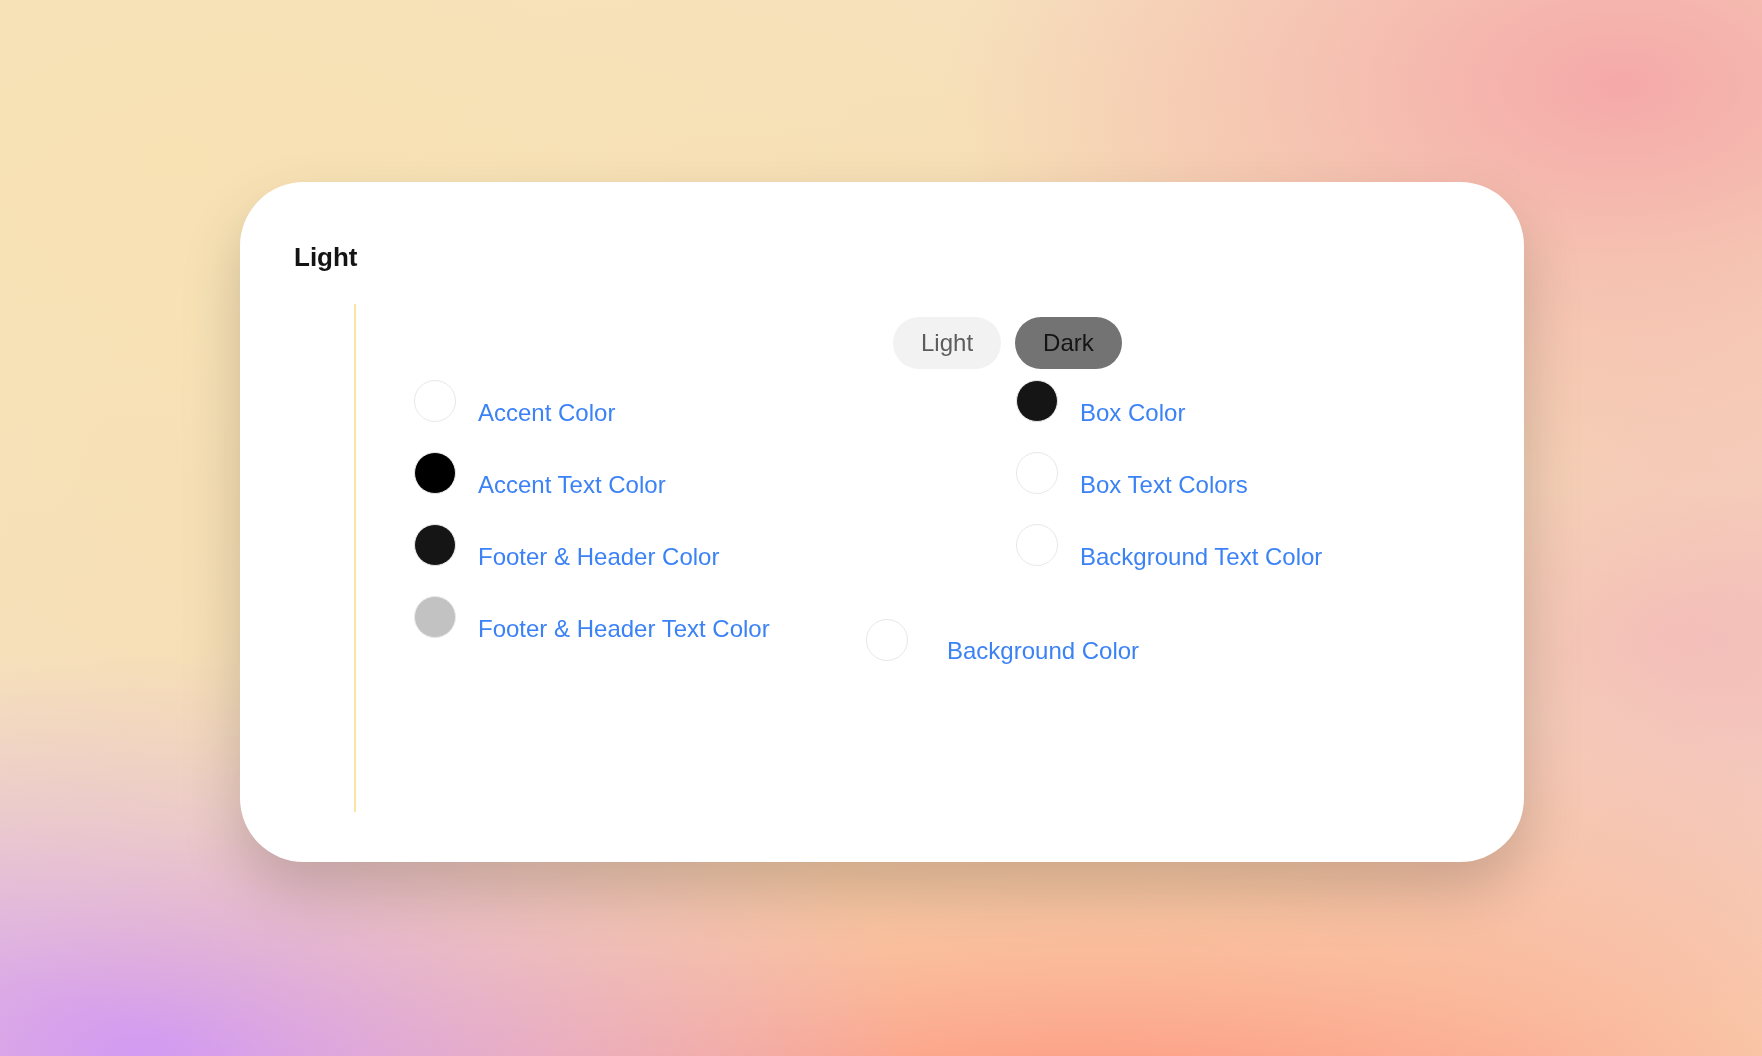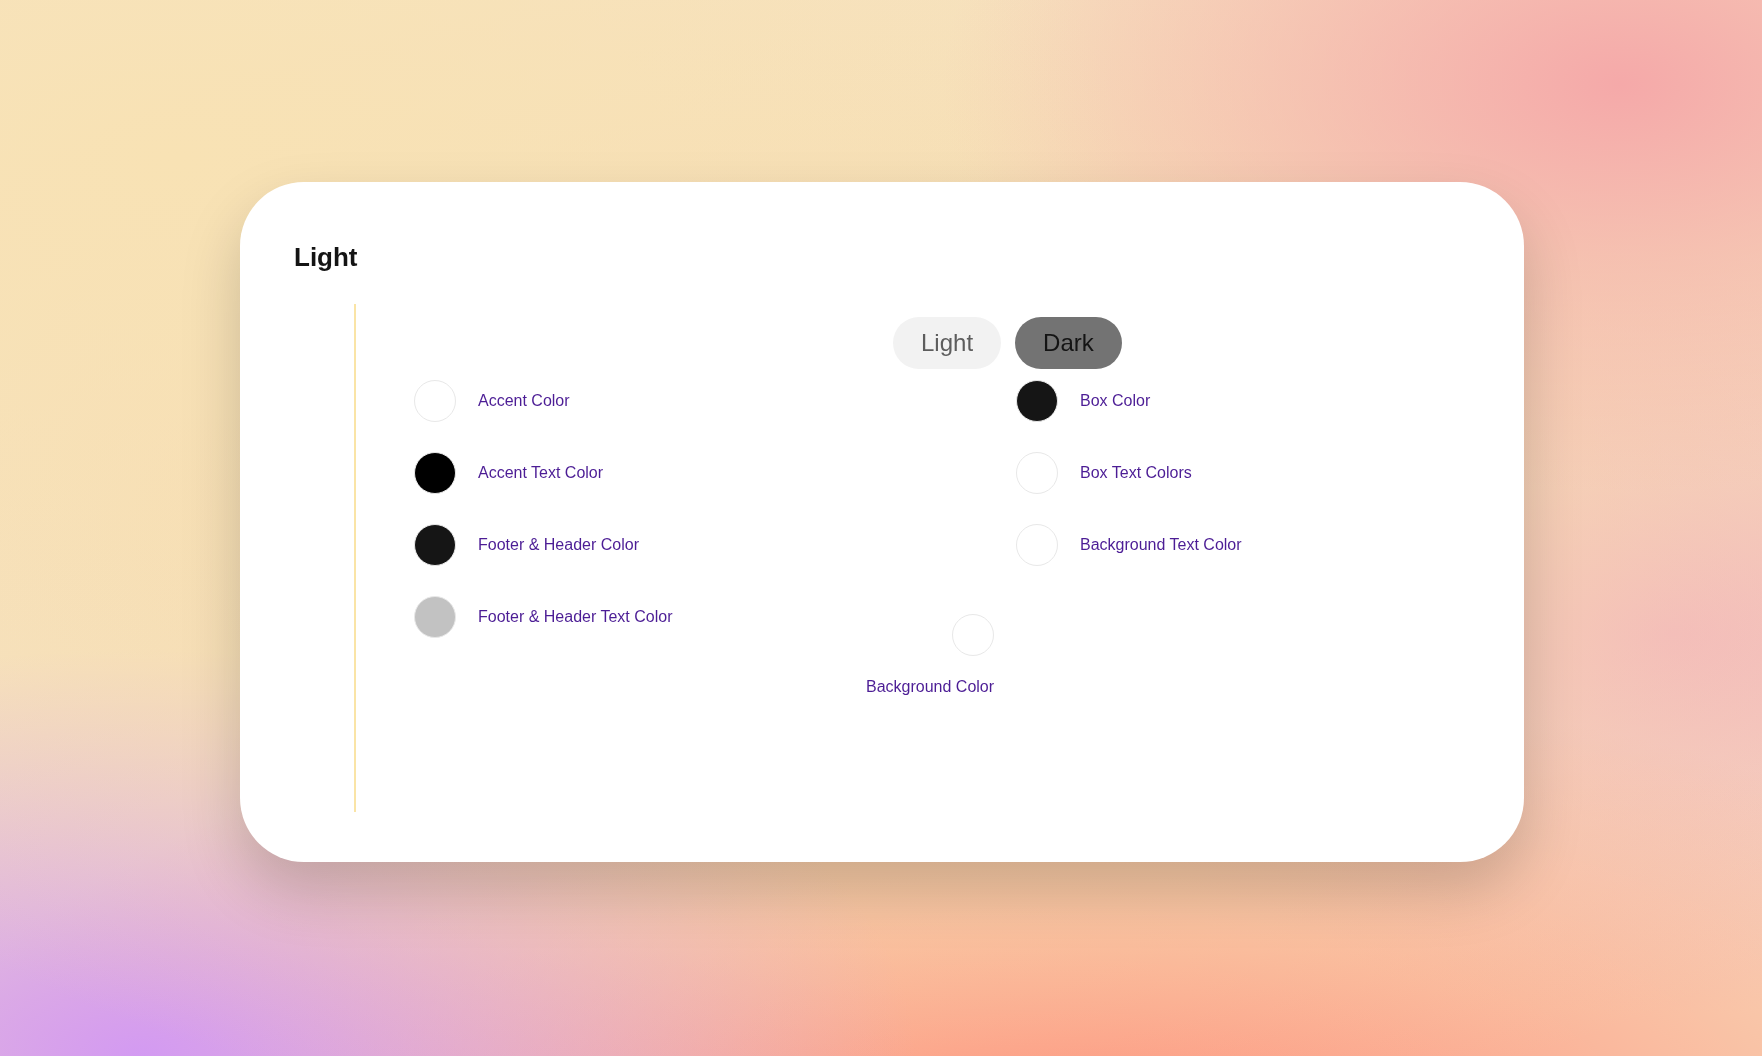--- a/index.html
+++ b/index.html
@@ -79,31 +79,31 @@
     gap: 22px;
     height: 42px;
   }
   .swatch {
     width: 42px; height: 42px; border-radius: 50%;
     flex: 0 0 42px;
     border: 1px solid #e8e8e8;
     cursor: pointer;
   }
   .label {
-    font-size: 16px;
-    color: #4c1d95;
+    font-size: 24px;
+    color: #3b82f6;
+    margin-top: 23px;
   }
 
   .bg-row {
     position: absolute;
     left: 626px; top: 432px;
     display: flex;
-    align-items: flex-end;
-    gap: 22px;
-    flex-direction: column;
+    align-items: center;
+    gap: 39px;
   }
 </style>
 </head>
 <body>
 
 <div class="card">
 
   <div class="heading">Light</div>
 
   <div class="rule"></div>

